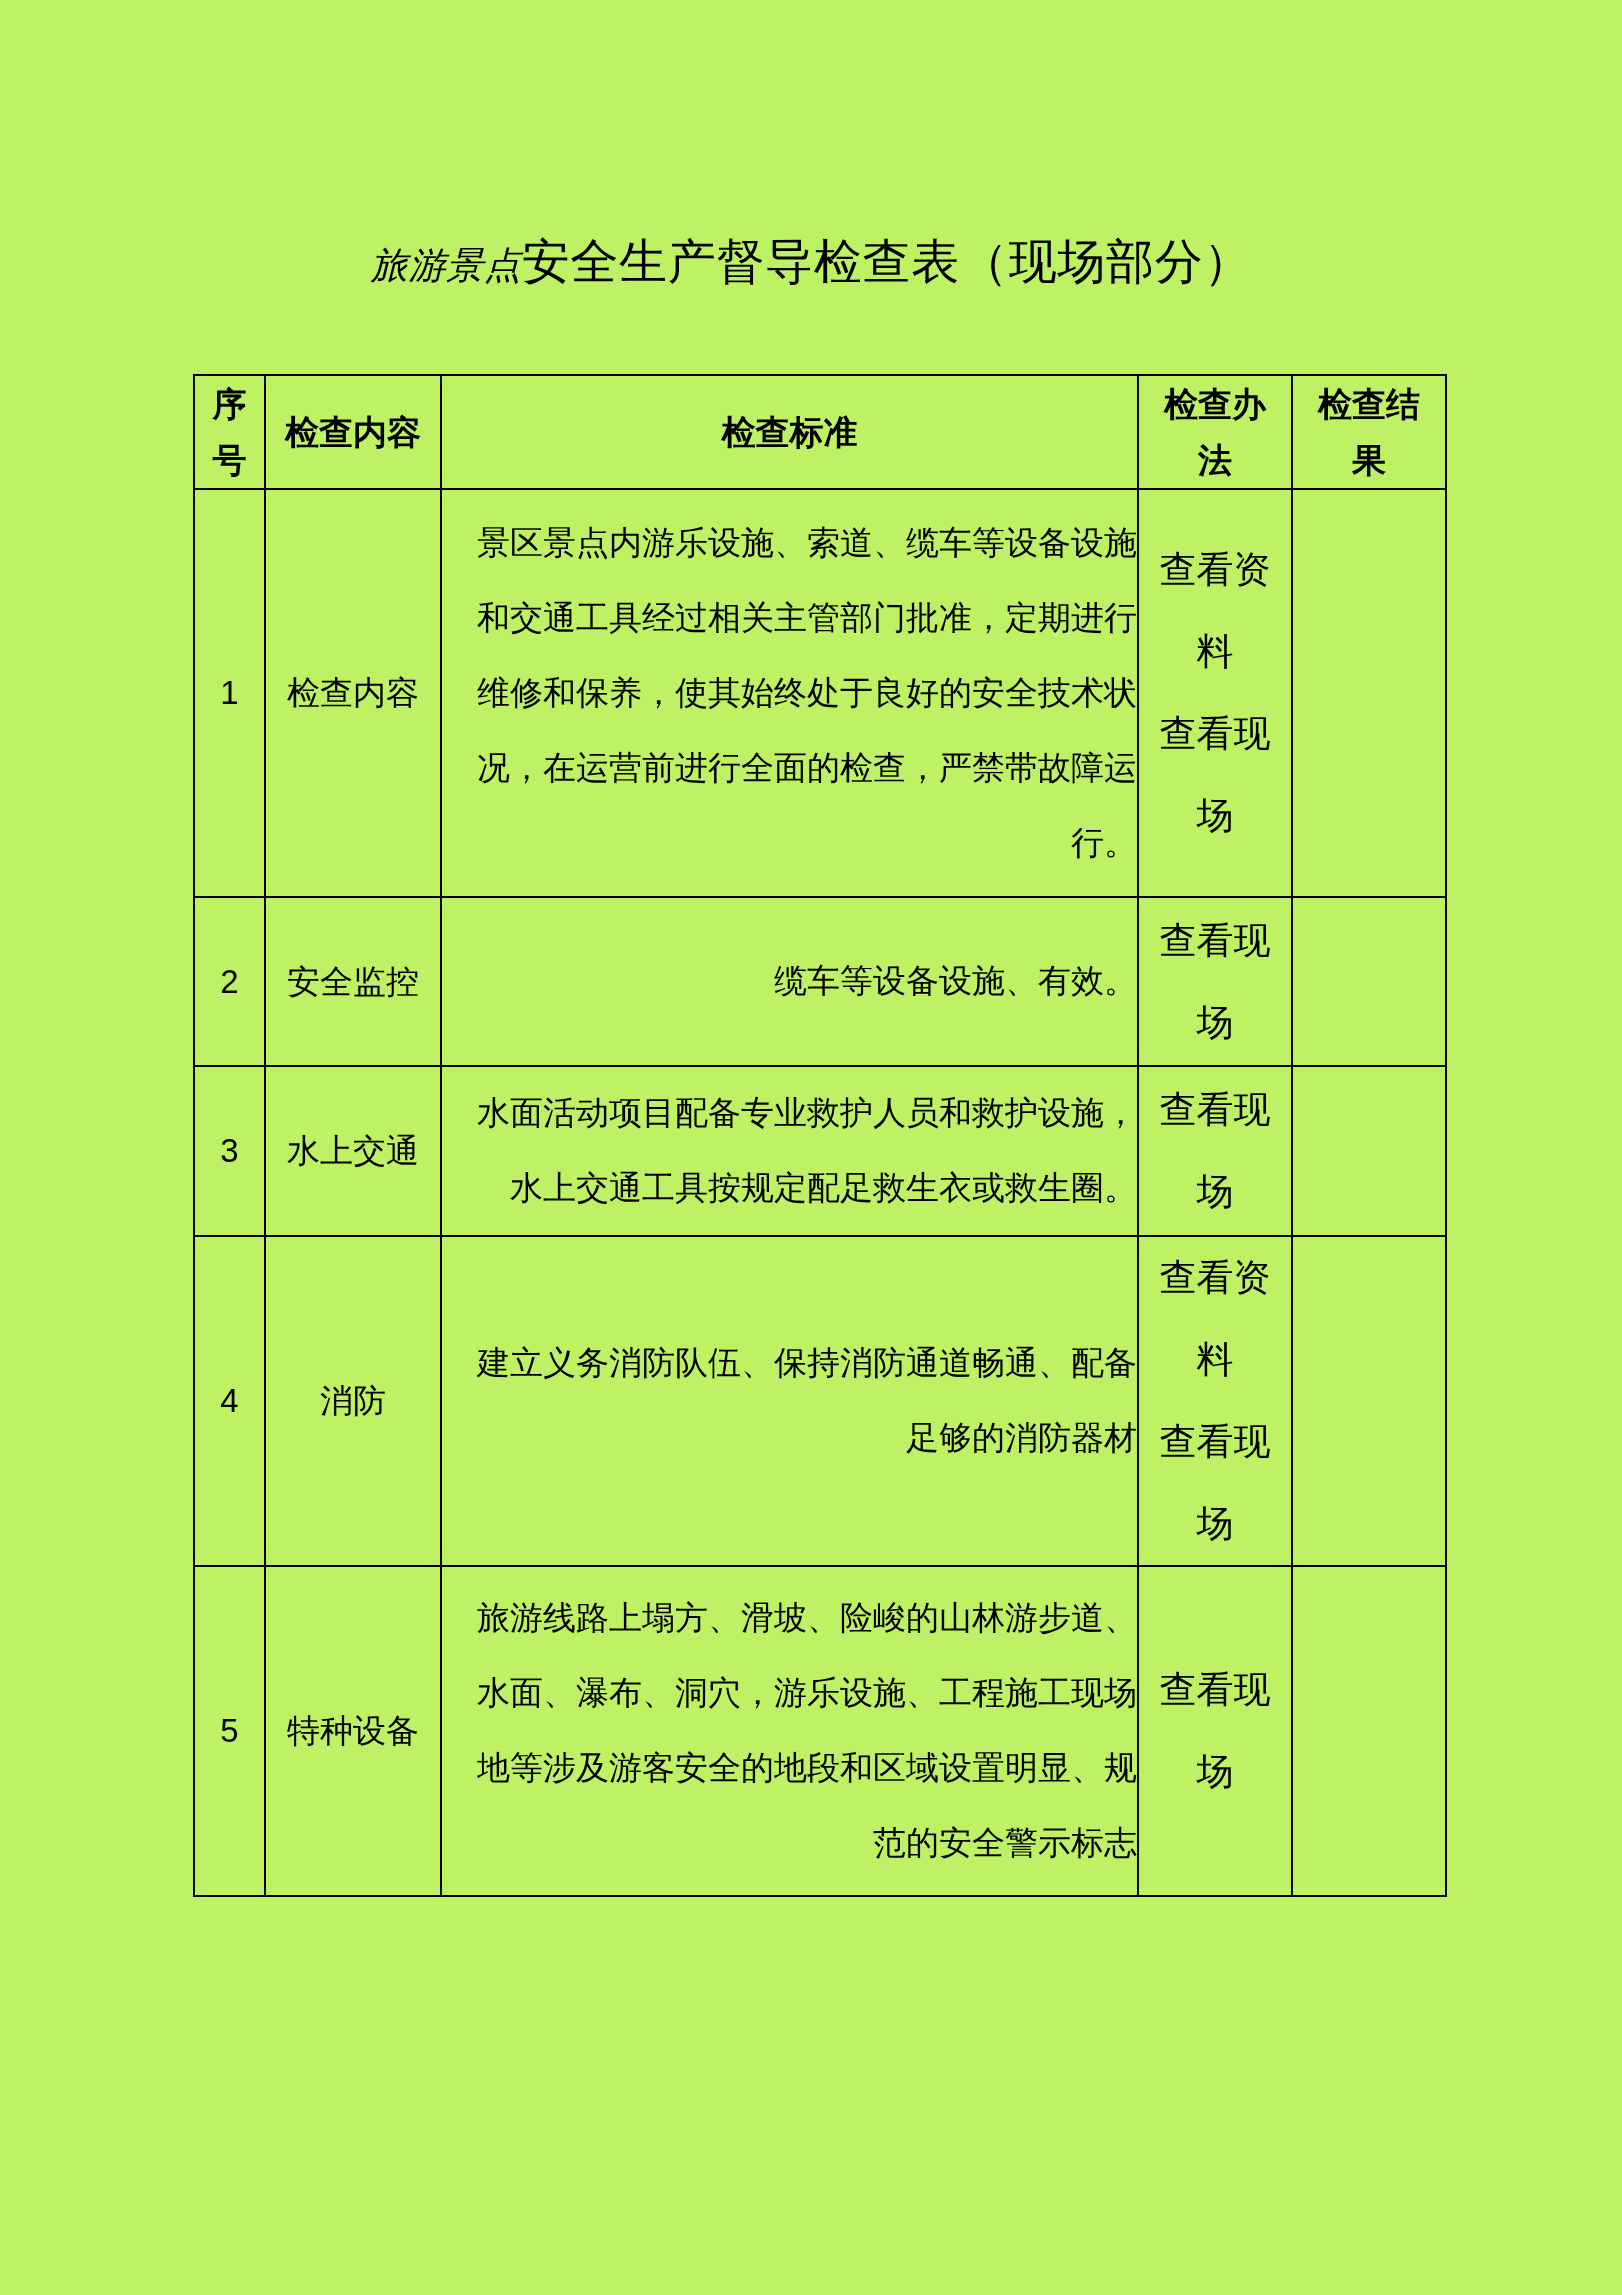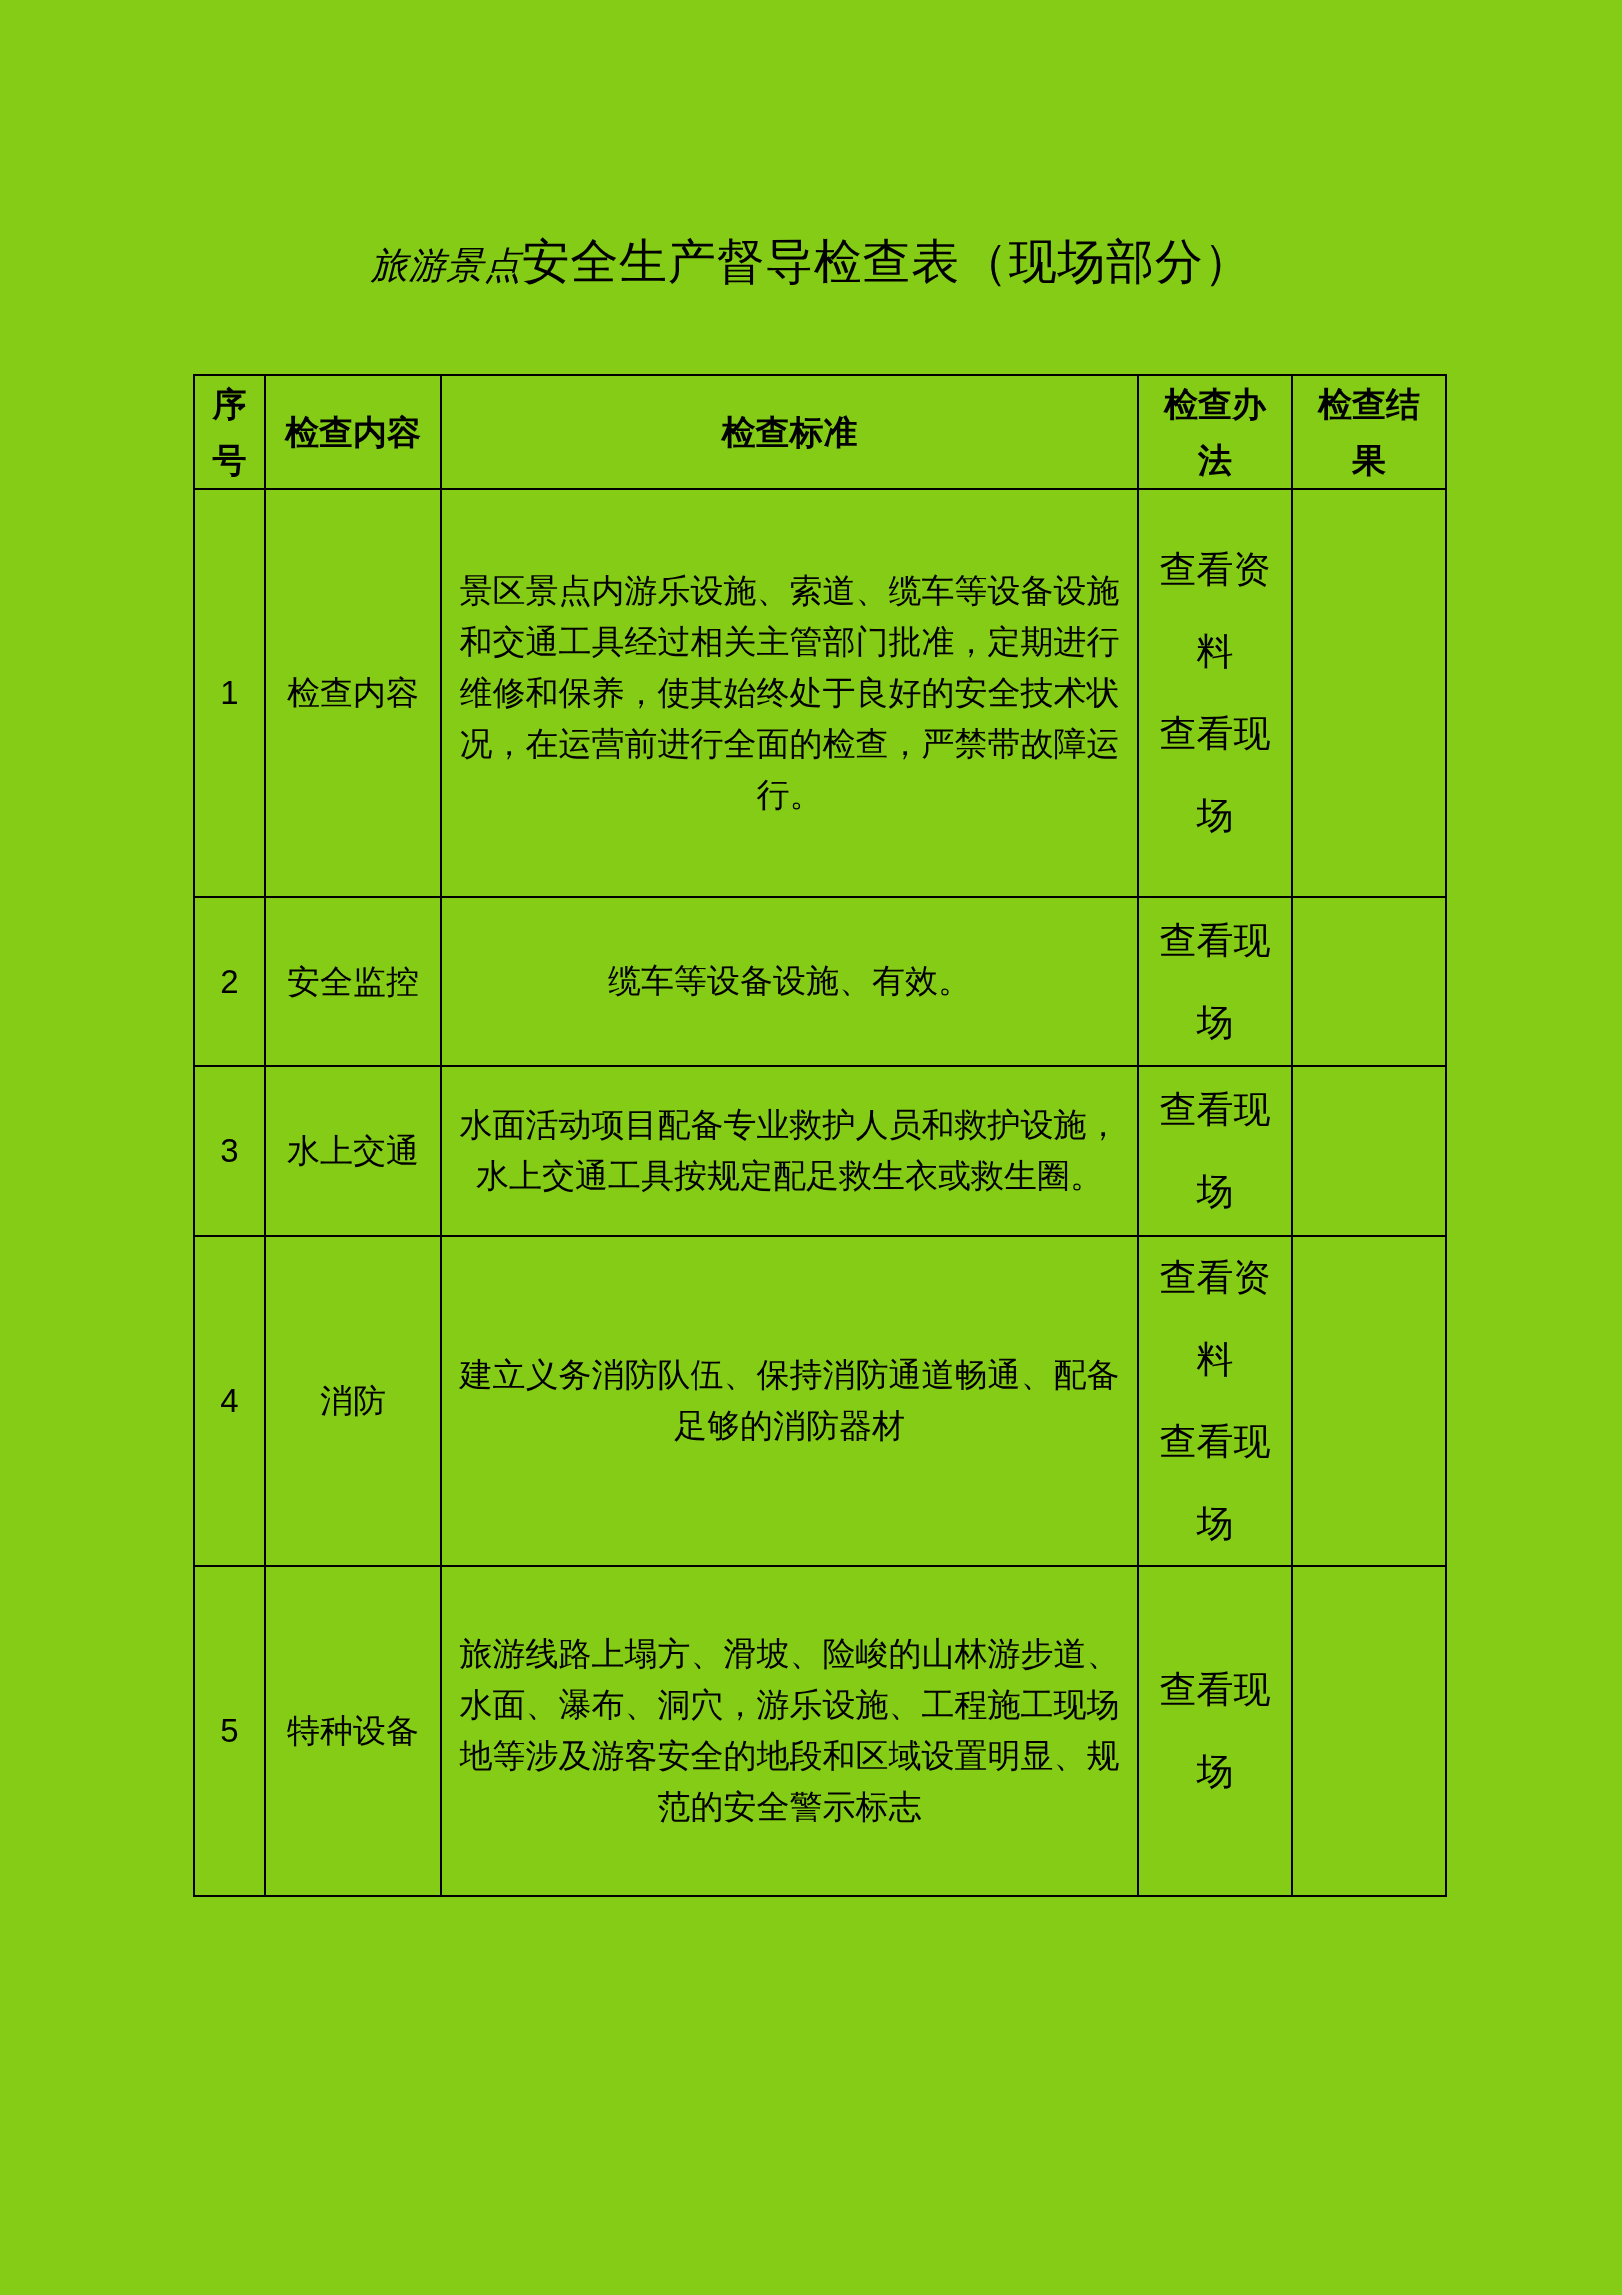--- a/index.html
+++ b/index.html
@@ -1,20 +1,20 @@
 <!DOCTYPE html>
 <html style="font-size:10.5px"><head>
 <meta charset="utf-8">
 <style>
   html, body { margin: 0; padding: 0; background: #e8e8e8; }
   .page {
     position: relative;
     width: 1623px;
     height: 2295px;
-    background: #84cc16;
+    background: #bef264;
     font-family: "Liberation Serif", "DejaVu Serif", serif;
     color: #000000;
     overflow: hidden;
   }
   .doc-title {
     position: absolute;
     left: 0;
     top: 230px;
     width: 100%;
     text-align: center;
@@ -63,22 +63,22 @@
     text-align: center;
   }
   .content-cell {
     font-size: 33px;
     line-height: 82px;
     text-align: center;
     white-space: pre-line;
   }
   .standard-cell {
     font-size: 33px;
-    line-height: 51px;
-    text-align: center;
+    line-height: 75px;
+    text-align: right;
     padding-left: 19.6px;
     padding-right: 3.9px;
     white-space: pre-line;
   }
   .method-cell {
     font-size: 37px;
     line-height: 82px;
     text-align: center;
     white-space: pre-line;
   }

